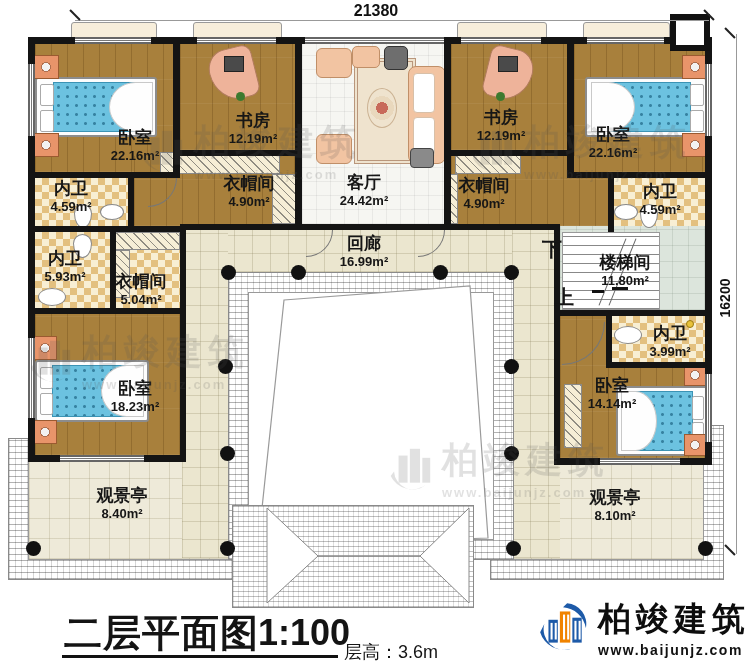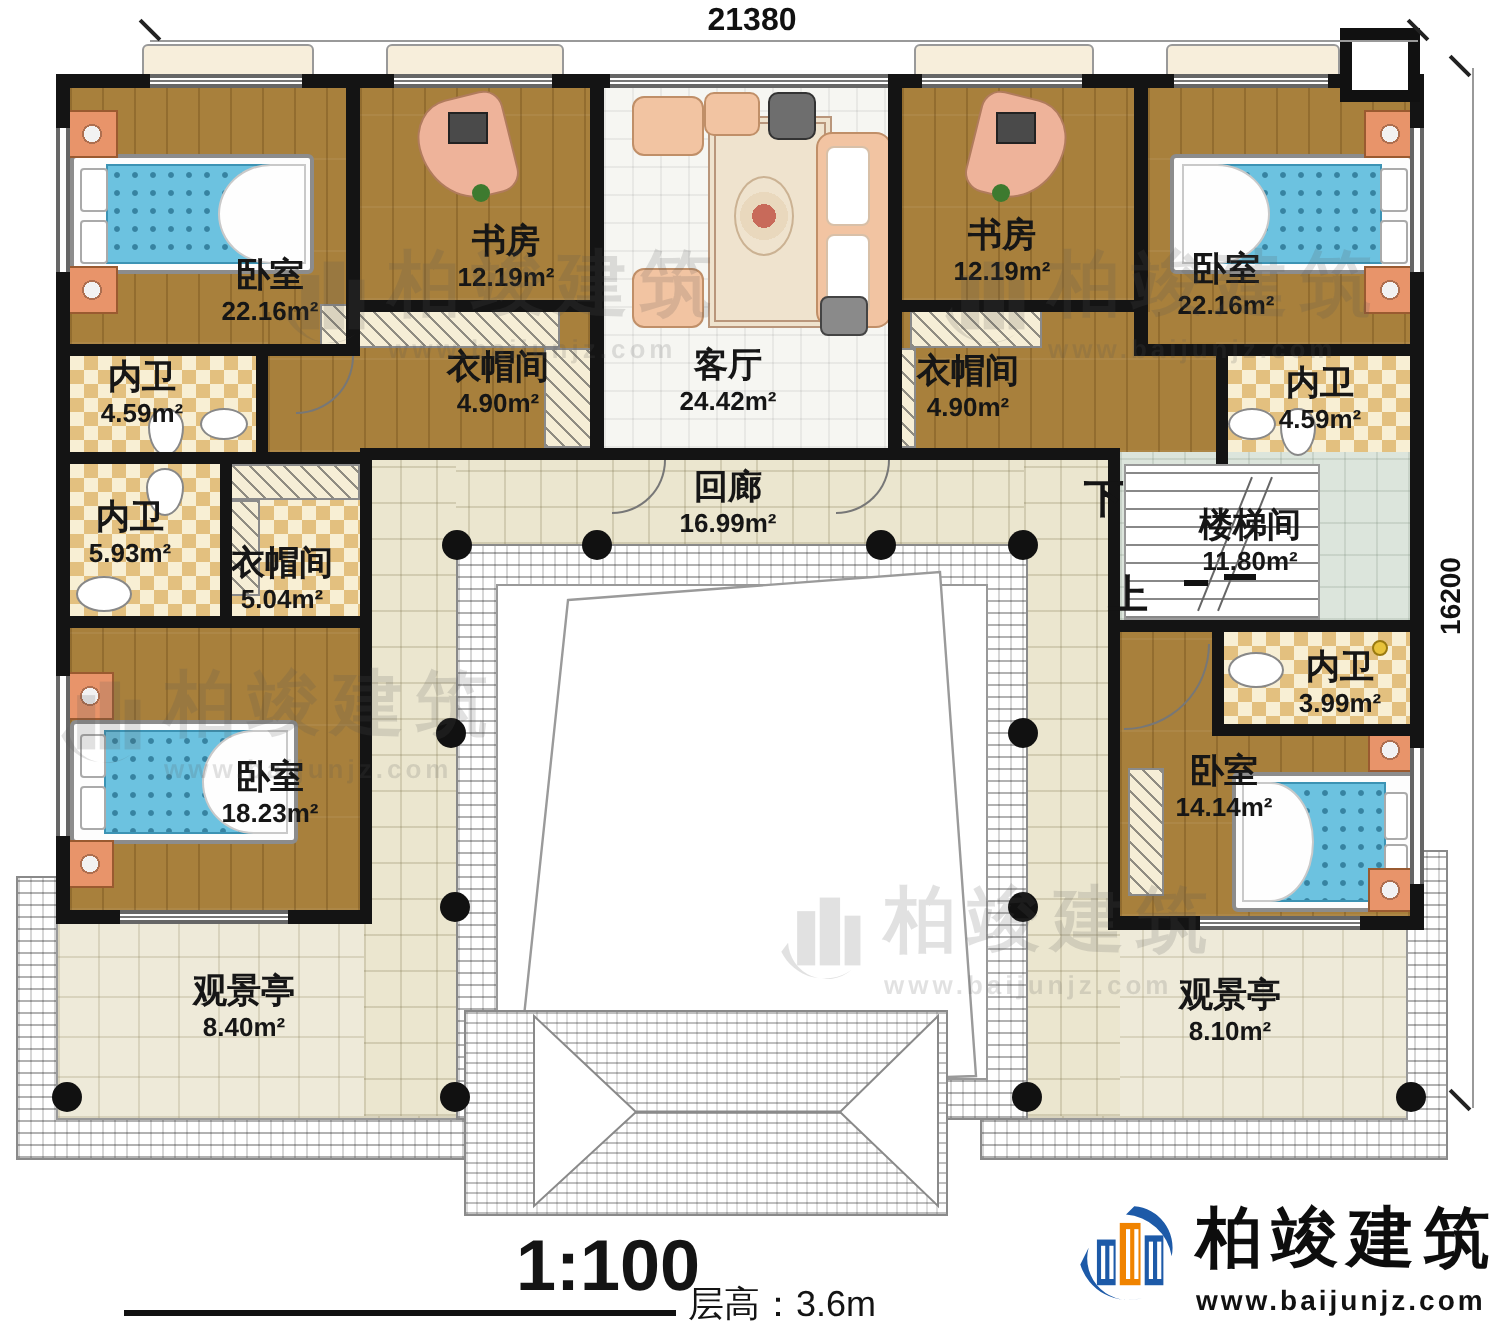--- a/index.html
+++ b/index.html
@@ -385,20 +385,21 @@
       <rect x="9" y="12" width="8" height="24" fill="#555"></rect>
       <rect x="19" y="6" width="9" height="30" fill="#555"></rect>
       <rect x="30" y="14" width="7" height="22" fill="#555"></rect>
     </svg>
     <div>
       <div class="t1">柏竣建筑</div>
       <div class="t2">www.baijunjz.com</div>
     </div>
   </div>
 
+  <div class="tb-title">二层平面图</div>
   <div class="tb-scale">1:100</div>
   <div class="tb-line"></div>
   <div class="tb-height">层高：3.6m</div>
 
   <div class="logo">
     <svg width="54" height="58" viewBox="0 0 52 48">
       <path d="M8 22 A20 20 0 0 0 34 46 A24 24 0 0 1 4 30 Z" fill="#1d5aa8"></path>
       <path d="M30 2 A20 20 0 0 1 48 26 A24 24 0 0 0 26 6 Z" fill="#1d5aa8"></path>
       <rect x="12" y="18" width="9" height="22" fill="#1d5aa8"></rect>
       <rect x="23" y="10" width="10" height="30" fill="#f08300"></rect>

